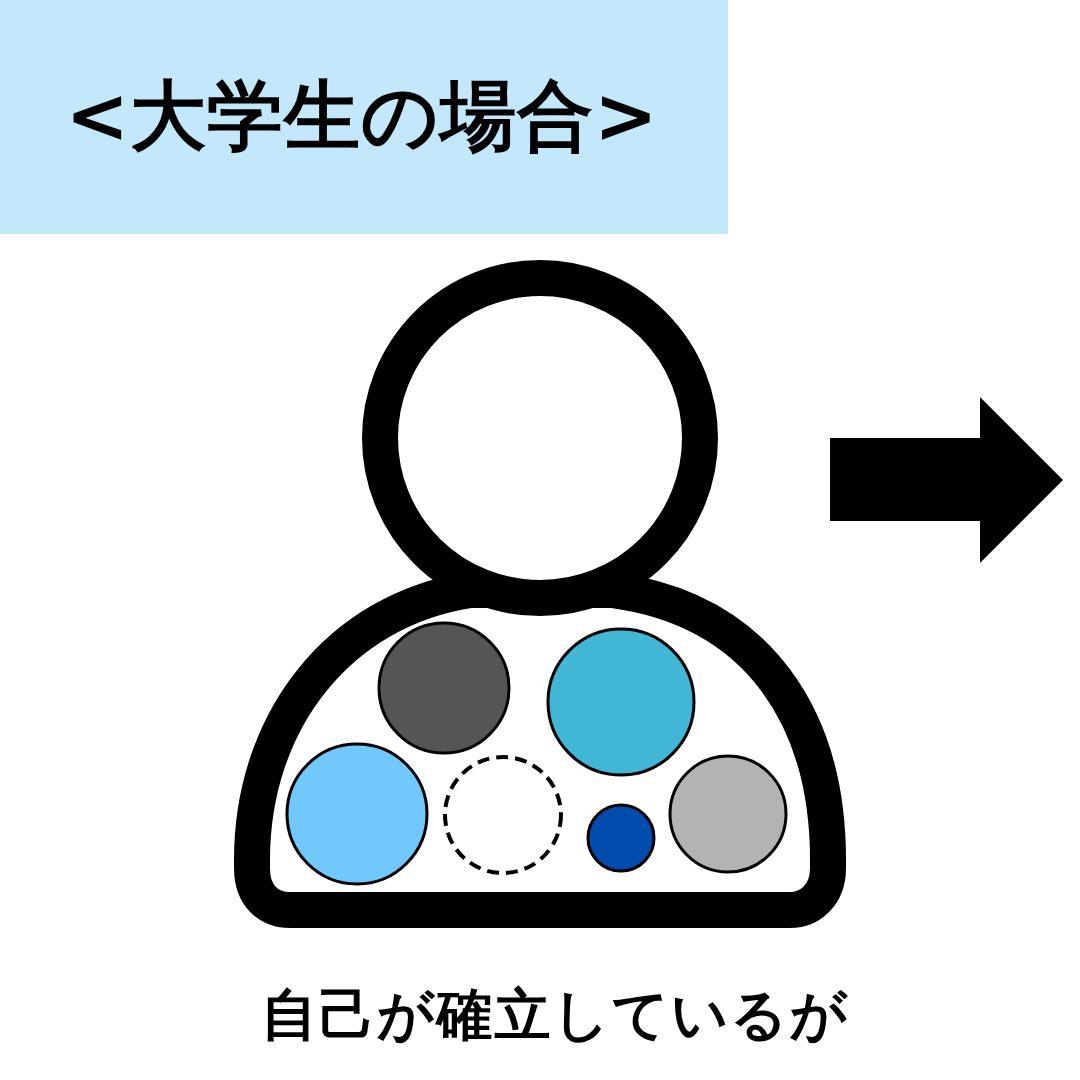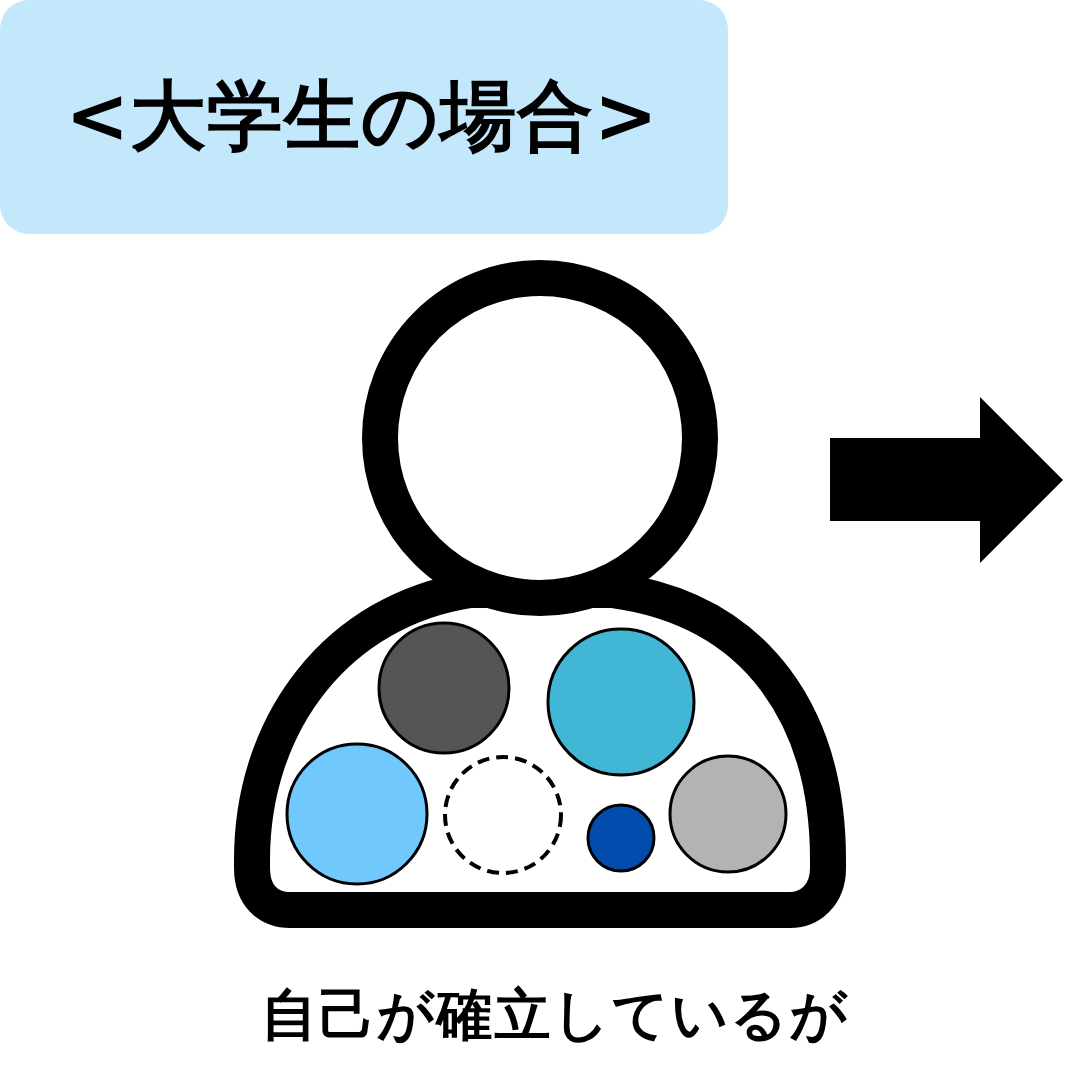--- a/index.html
+++ b/index.html
@@ -4,21 +4,21 @@
   <style>
     html, body { margin: 0; padding: 0; }
     body {
       width: 1080px; height: 1080px; background: #ffffff;
       position: relative; overflow: hidden;
       font-family: "DejaVu Sans", sans-serif;
     }
     .title-banner {
       position: absolute; left: 0; top: 0; width: 728px; height: 234px;
       background: #c3e8fc;
-      display: flex; align-items: center; justify-content: center; border-radius: 29px;
+      display: flex; align-items: center; justify-content: center;
     }
     .title-text {
       font-size: 76px; font-weight: bold; color: #000; letter-spacing: 1px;
       margin-left: -4px;
     }
     .figure { position: absolute; left: 0; top: 0; width: 1080px; height: 1080px; }
     .caption {
       position: absolute; left: 0; width: 1110px; top: 978px;
       text-align: center; font-size: 56px; font-weight: bold; color: #000;
       letter-spacing: 2px;

